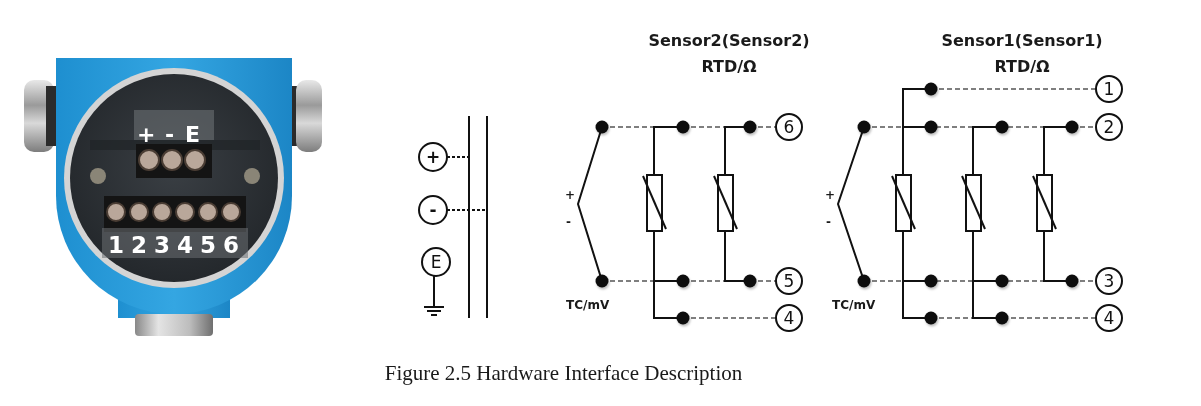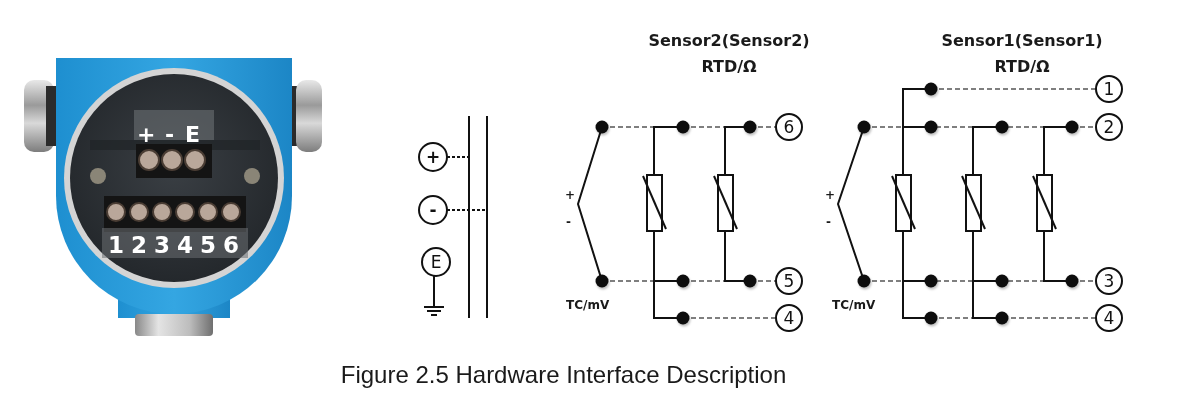--- a/index.html
+++ b/index.html
@@ -2,21 +2,21 @@
 <html><head>
 <meta charset="utf-8">
 <style>
   html, body { margin:0; padding:0; background:#ffffff; }
   body { width:1201px; height:406px; position:relative; overflow:hidden; font-family:"Liberation Sans", sans-serif; }
   #device { position:absolute; left:0; top:0; }
   #schem { position:absolute; left:0; top:0; }
   .title { font-family:"DejaVu Sans", sans-serif; font-weight:bold; font-size:16px; fill:#1a1a1a; }
   .lbl { font-family:"DejaVu Sans", sans-serif; font-weight:bold; fill:#1a1a1a; }
   .num { font-family:"DejaVu Sans", sans-serif; font-size:17px; fill:#111; }
-  .cap { position:absolute; left:0; width:1131px; top:361px; text-align:center; font-family:Liberation Sans, sans-serif; font-size:24px; color:#1a1a1a; }
+  .cap { position:absolute; left:0; width:1131px; top:361px; text-align:center; font-family:Liberation Serif, serif; font-size:21px; color:#1a1a1a; }
   .cap span { position:relative; left:-2px; }
   .devlbl { font-family:"DejaVu Sans", sans-serif; font-weight:bold; fill:#ffffff; }
 </style>
 </head>
 <body>
 
 <svg id="device" width="360" height="350" viewBox="0 0 360 350">
   <defs>
     <linearGradient id="knobG" x1="0" y1="0" x2="0" y2="1">
       <stop offset="0" stop-color="#e8e8e8"></stop>

